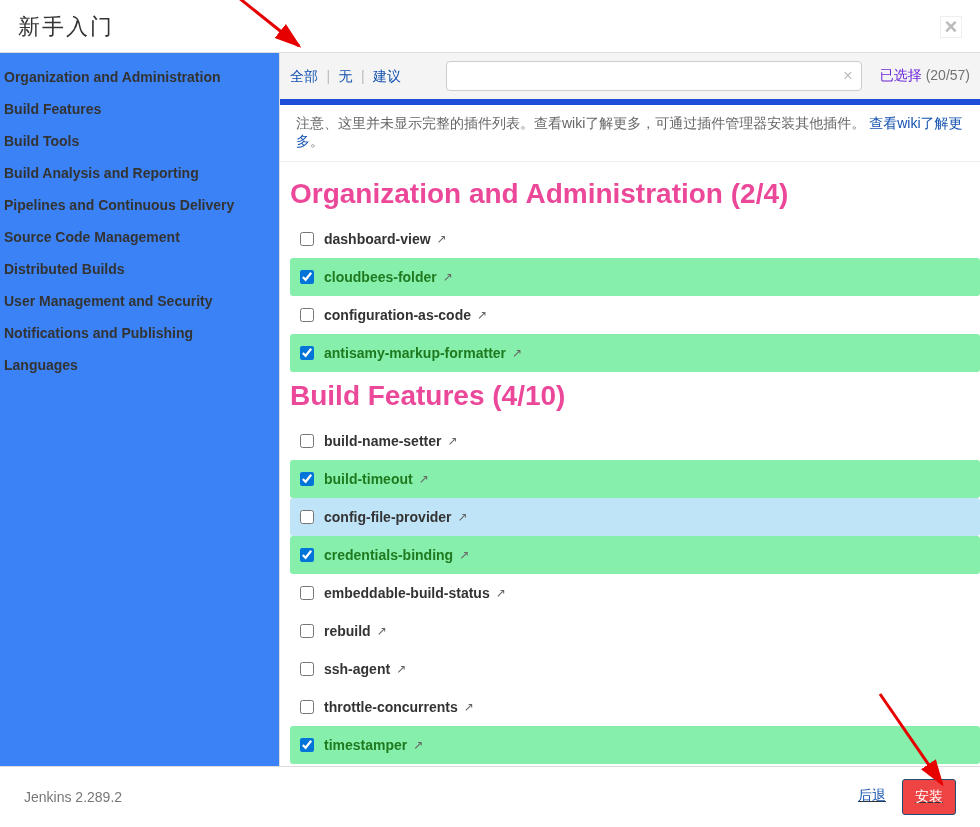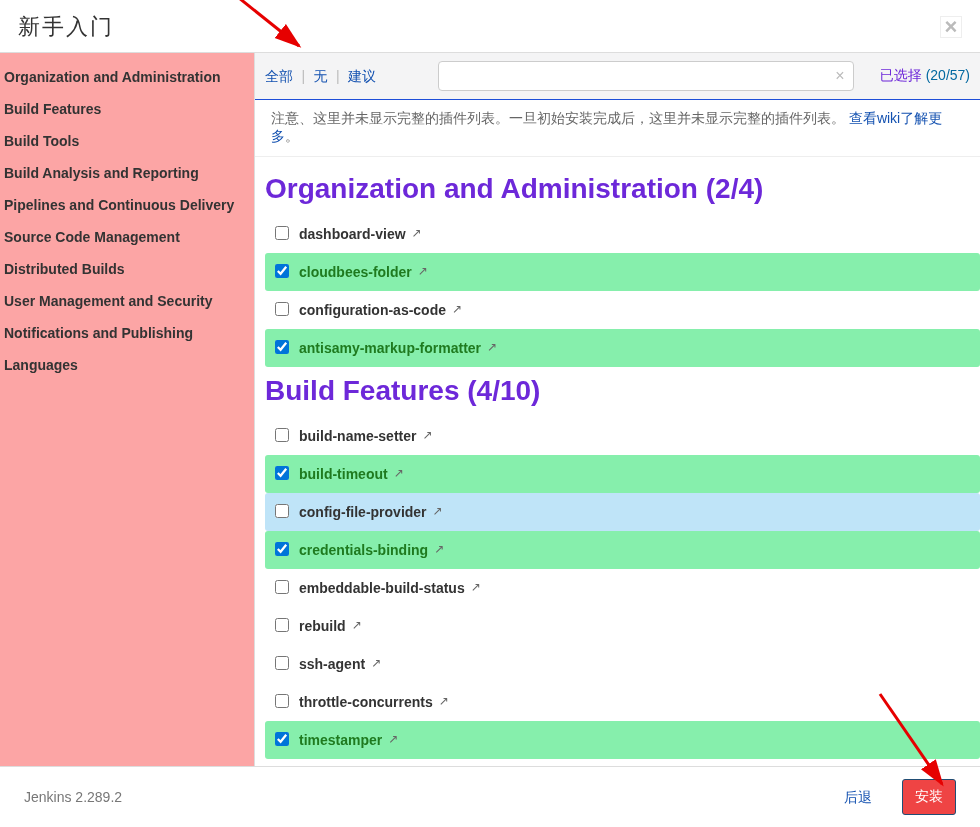--- a/index.html
+++ b/index.html
@@ -2,44 +2,44 @@
 <html><head>
 <meta charset="utf-8">
 <style>
 * { box-sizing: border-box; margin: 0; padding: 0; }
 html, body { width: 980px; height: 827px; font-family: "Helvetica Neue", Helvetica, Arial, sans-serif; color: #333; overflow: hidden; }
 .window { display: flex; flex-direction: column; height: 100%; }
 .header { display: flex; align-items: center; justify-content: space-between; padding: 12px 18px 10px 18px; border-bottom: 1px solid #ddd; }
 .header-title { font-size: 22px; font-weight: 400; letter-spacing: 2px; }
 .close-x { color: #bbb; font-size: 22px; font-weight: 700; border: 1px solid #eee; width: 22px; height: 22px; display:flex; align-items:center; justify-content:center; cursor: pointer; }
 .body { display: flex; flex: 1; min-height: 0; }
-.sidebar { width: 255px; border-right: 1px solid #ddd; padding-top: 8px; background: #fca5a5; }
+.sidebar { width: 280px; border-right: 1px solid #ddd; padding-top: 8px; background: #3b82f6; }
 .sidebar-item { padding: 8px 4px; font-size: 14px; font-weight: 700; color: #333; cursor: pointer; }
 .main { flex: 1; display: flex; flex-direction: column; min-width: 0; }
-.toolbar { display: flex; align-items: center; padding: 8px 10px; background: #f4f4f5; border-bottom: 1px solid #1d4ed8; gap: 10px; }
+.toolbar { display: flex; align-items: center; padding: 8px 10px; background: #f4f4f5; border-bottom: 6px solid #1d4ed8; gap: 2px; }
 .toolbar-left .filter-link { color: #1351b0; font-size: 14px; cursor: pointer; }
 .filter-sep { color: #bbb; padding: 0 4px; font-size: 14px; }
 .search-wrap { margin-left: auto; display: flex; align-items: center; border: 1px solid #ccc; background: #fff; border-radius: 4px; width: 416px; height: 30px; padding: 0 8px; }
 .search-input { flex:1; border:none; outline:none; font-size:14px; }
 .clear-x { color: #bbb; font-size: 16px; cursor: pointer; padding-left:6px; }
 .selected-info { margin-left: 16px; display: flex; align-items: baseline; font-size: 14px; gap: 4px; white-space:nowrap; }
 .selected-label { color: #6d28d9; cursor:pointer; }
-.selected-count { color: #0369a1; }
+.selected-count { color: #737373; }
 .notice { padding: 10px 16px; font-size: 14px; color: #666; border-bottom: 1px solid #eee; }
 .notice a { color: #1351b0; cursor: pointer; }
 .content { flex:1; overflow-y: auto; padding: 8px 0 0 10px; }
-.section-title { font-size: 28px; font-weight: 700; color: #6d28d9; padding: 8px 0 10px 0; }
-.plugin-row { display: flex; align-items: flex-start; padding: 11px 10px; font-size: 14px; font-weight: 700; color: #333; border-radius: 3px; }
+.section-title { font-size: 28px; font-weight: 700; color: #ec4899; padding: 8px 0 10px 0; }
+.plugin-row { display: flex; align-items: center; padding: 11px 10px; font-size: 14px; font-weight: 700; color: #333; border-radius: 3px; }
 .plugin-row .cb { margin-right: 10px; width:14px; height:14px; accent-color: #0074d9; }
 .plugin-row.checked { background: #86efac; color: #1f7a1f; }
 .plugin-row.highlighted { background: #bfe4f8; color: #333; }
 .arrow-icon { margin-left: 6px; font-size: 12px; color: #666; font-weight:normal; }
 .footer { display: flex; align-items: center; padding: 12px 24px; border-top: 1px solid #ddd; }
 .footer-version { color: #777; font-size: 14px; }
-.footer-actions { margin-left: auto; display: flex; gap: 26px; align-items: flex-end; }
+.footer-actions { margin-left: auto; display: flex; gap: 12px; align-items: flex-start; text-decoration: underline; }
 .btn-link { color: #1351b0; font-size: 14px; cursor: pointer; padding: 8px 4px; }
 .btn-primary { background: #ef4444; color: #fff; font-size: 14px; padding: 8px 12px; border-radius: 3px; cursor: pointer; border:1px solid #204d74; }
 .red-arrow { position: absolute; pointer-events: none; }
 </style>
 </head>
 <body>
 
 <div class="window">
   <div class="header">
     <div class="header-title">新手入门</div>
@@ -73,21 +73,21 @@
           <input class="search-input" placeholder="" style="">
           <span class="clear-x">×</span>
         </div>
         <div class="selected-info">
           <span class="selected-label">已选择</span>
           <span class="selected-count">(20/57)</span>
         </div>
       </div>
 
       <div class="notice">
-        <span>注意、这里并未显示完整的插件列表。一旦初始安装完成后，这里并未显示完整的插件列表。</span>
+        <span>注意、这里并未显示完整的插件列表。查看wiki了解更多，可通过插件管理器安装其他插件。</span>
         <a>查看wiki了解更多</a><span>。</span>
       </div>
 
       <div class="content" id="content">
           <div class="section-title">Organization and Administration (2/4)</div>
           <div class="plugin-row">
             <input type="checkbox" class="cb" style="">
             <span>dashboard-view</span>
             <span class="arrow-icon">↗</span>
           </div>

